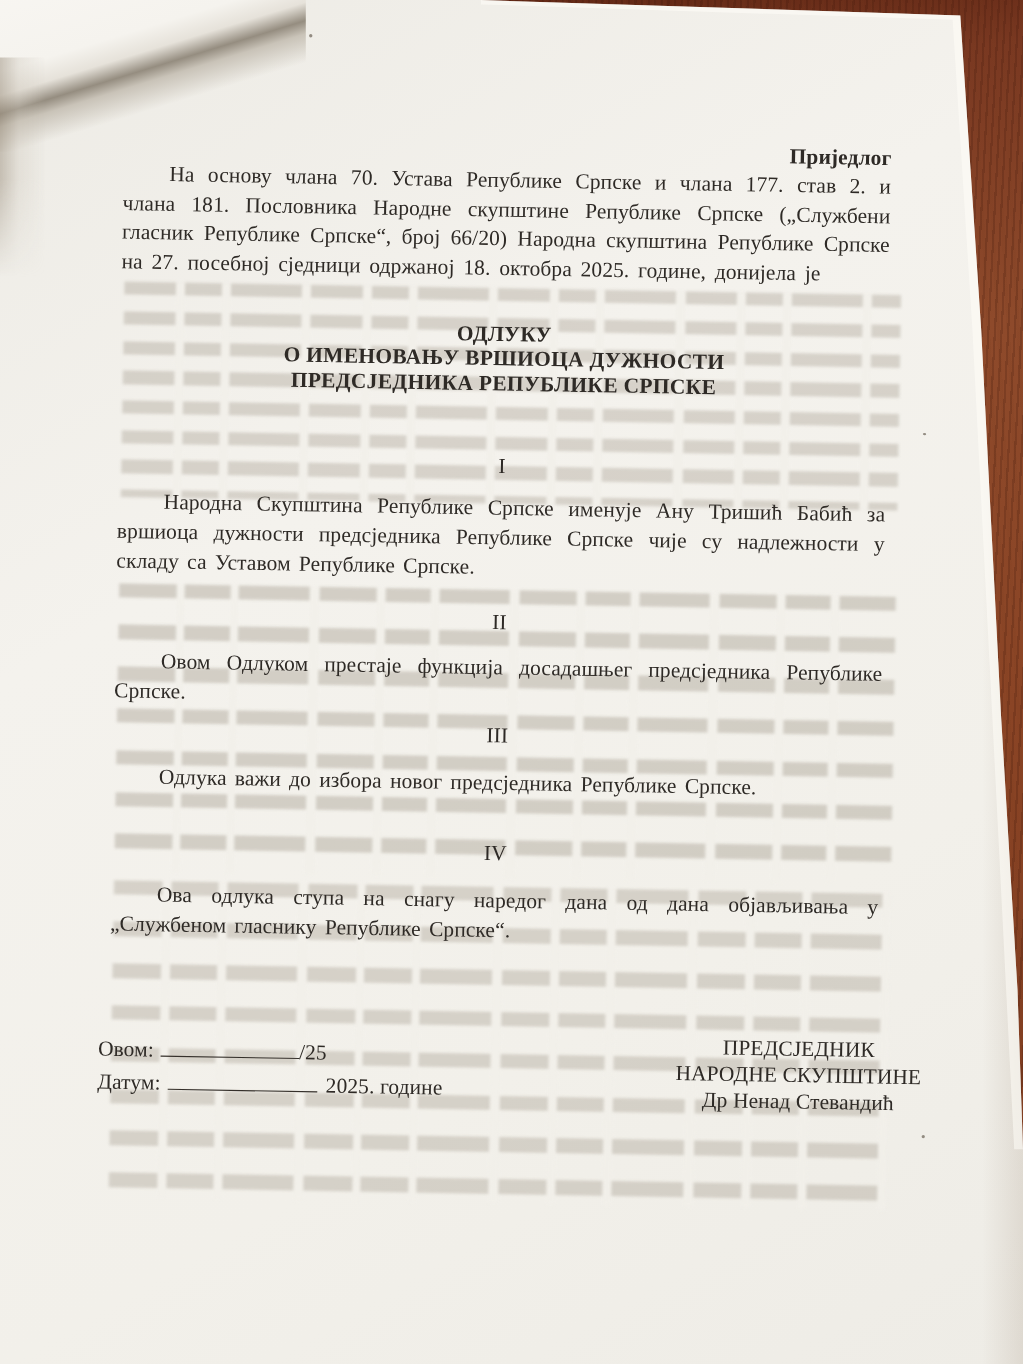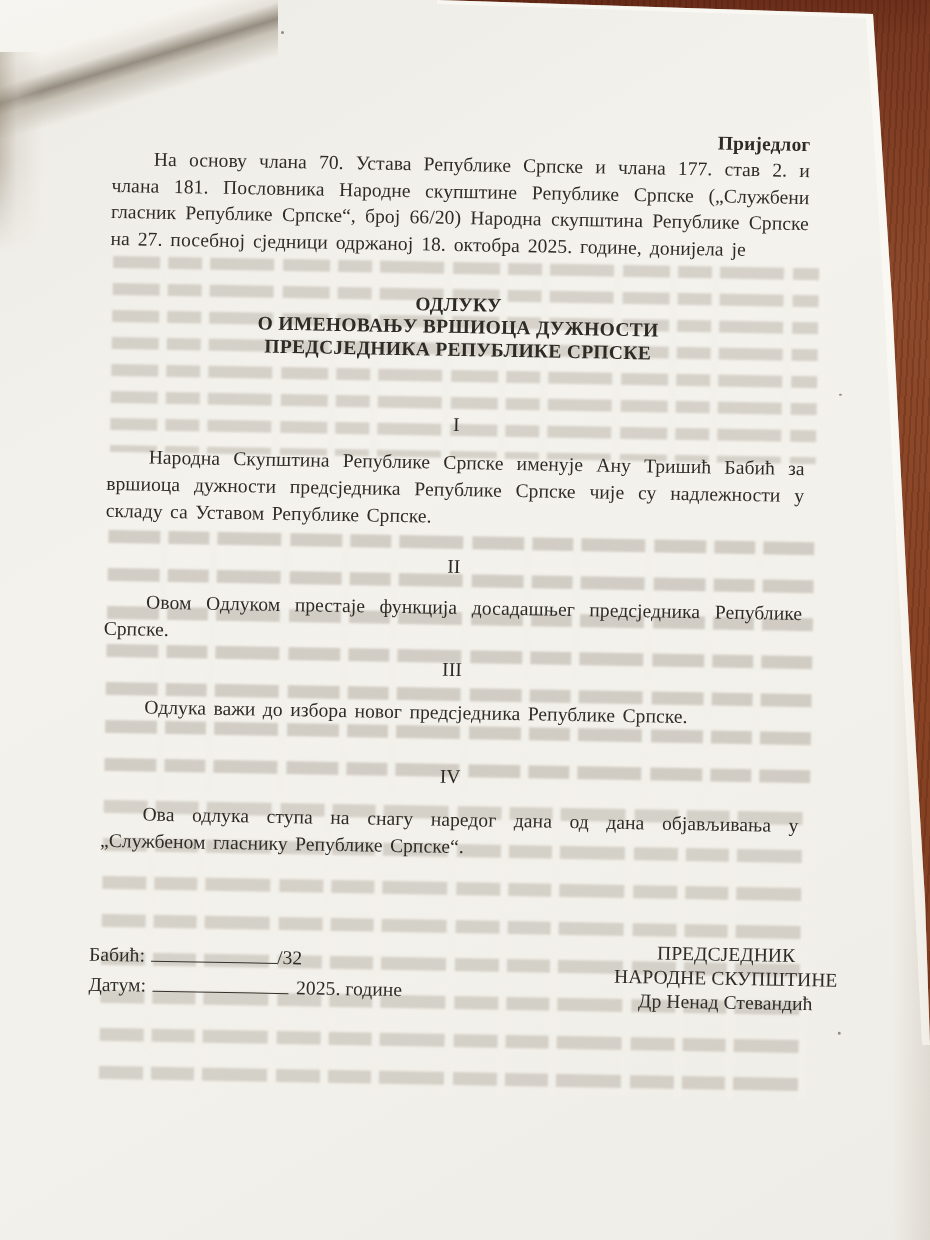--- a/index.html
+++ b/index.html
@@ -124,21 +124,21 @@
   <div class="abs doc-col numeral num-2">II</div>
   <div class="abs doc-col para para-2">Овом Одлуком престаје функција досадашњег предсједника Републике Српске.</div>
 
   <div class="abs doc-col numeral num-3">III</div>
   <div class="abs doc-col para para-3">Одлука важи до избора новог предсједника Републике Српске.</div>
 
   <div class="abs doc-col numeral num-4">IV</div>
   <div class="abs doc-col para para-4">Ова одлука ступа на снагу наредог дана од дана објављивања у „Службеном гласнику Републике Српске“.</div>
 
   <div class="abs footer-left">
-    <div><span>Бабић:</span><span class="blank-line line-num"></span><span>/32</span></div>
+    <div><span>Овом:</span><span class="blank-line line-num"></span><span>/25</span></div>
     <div><span>Датум:</span><span class="blank-line line-date"></span><span>2025. године</span></div>
   </div>
 
   <div class="abs footer-right">
     <div>ПРЕДСЈЕДНИК</div>
     <div>НАРОДНЕ СКУПШТИНЕ</div>
     <div>Др Ненад Стевандић</div>
   </div>
 
   <div class="speck speck-2"></div>

